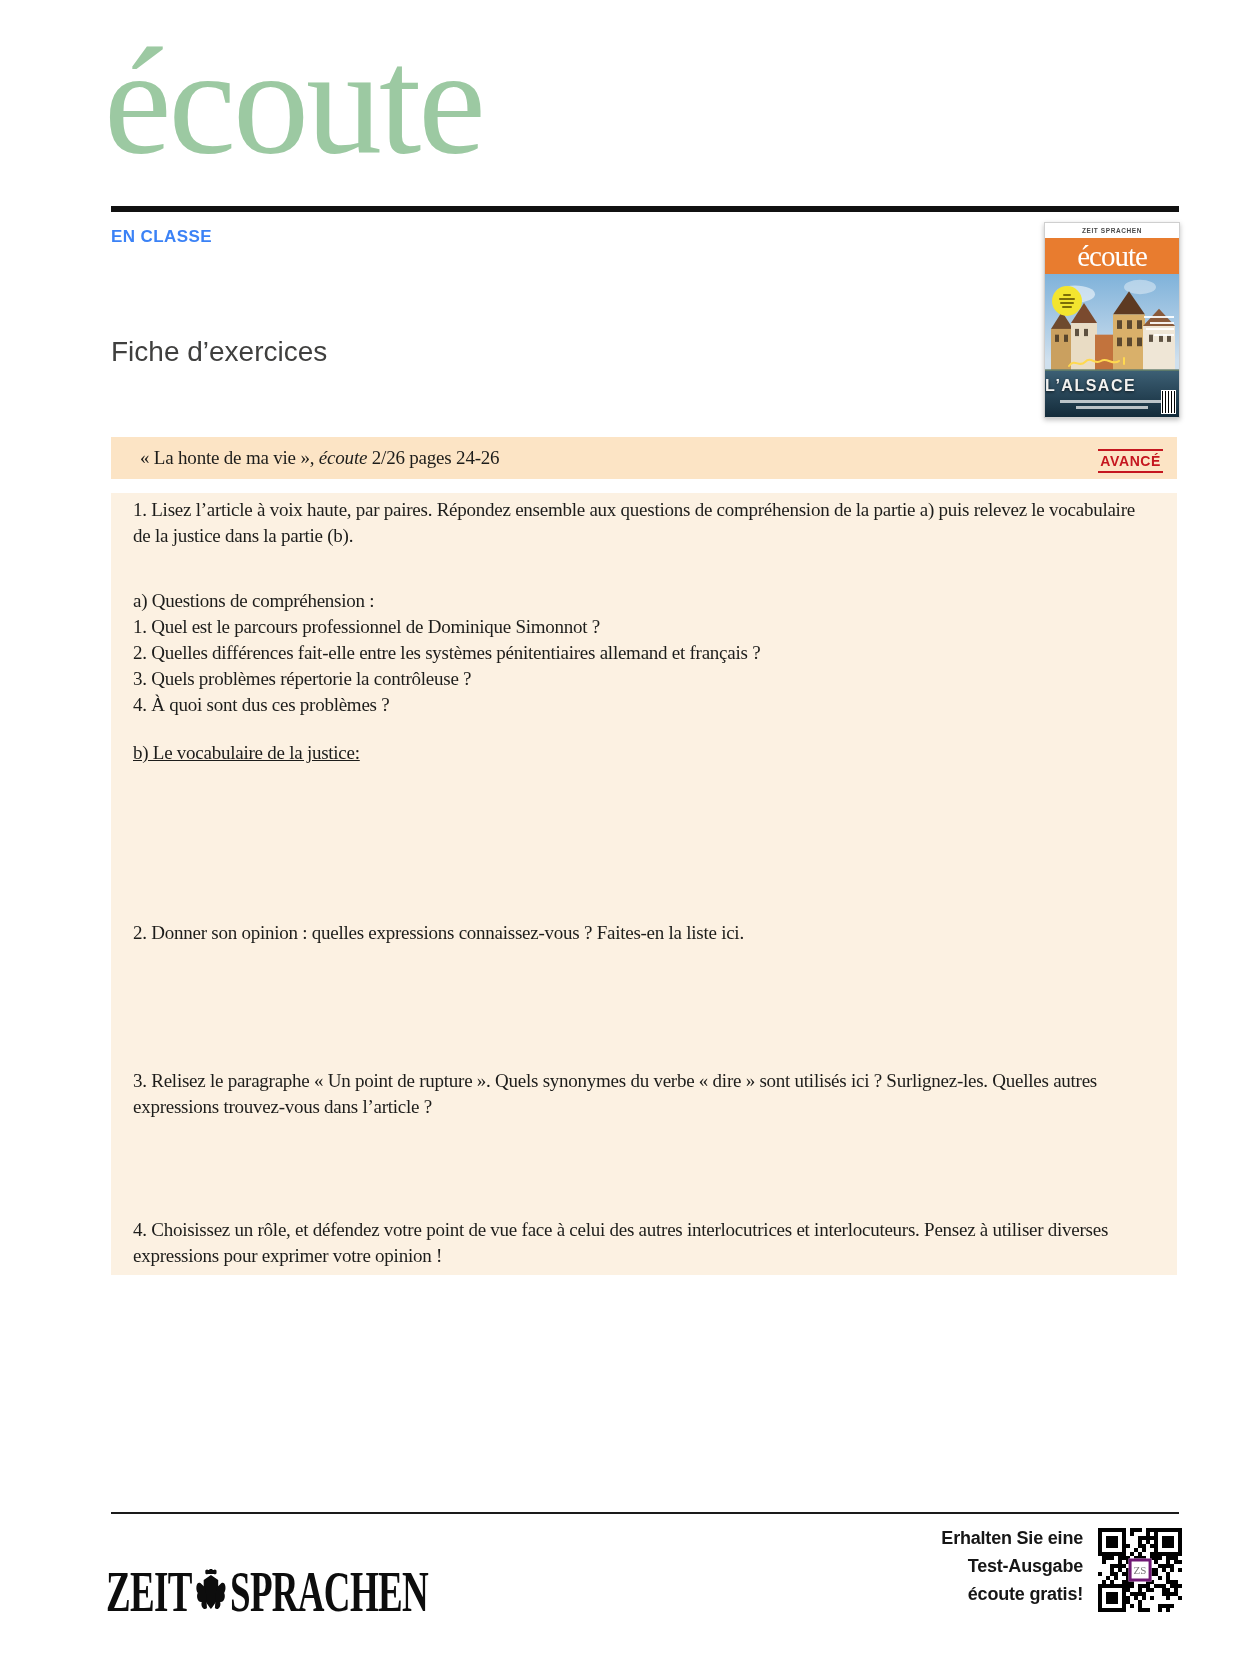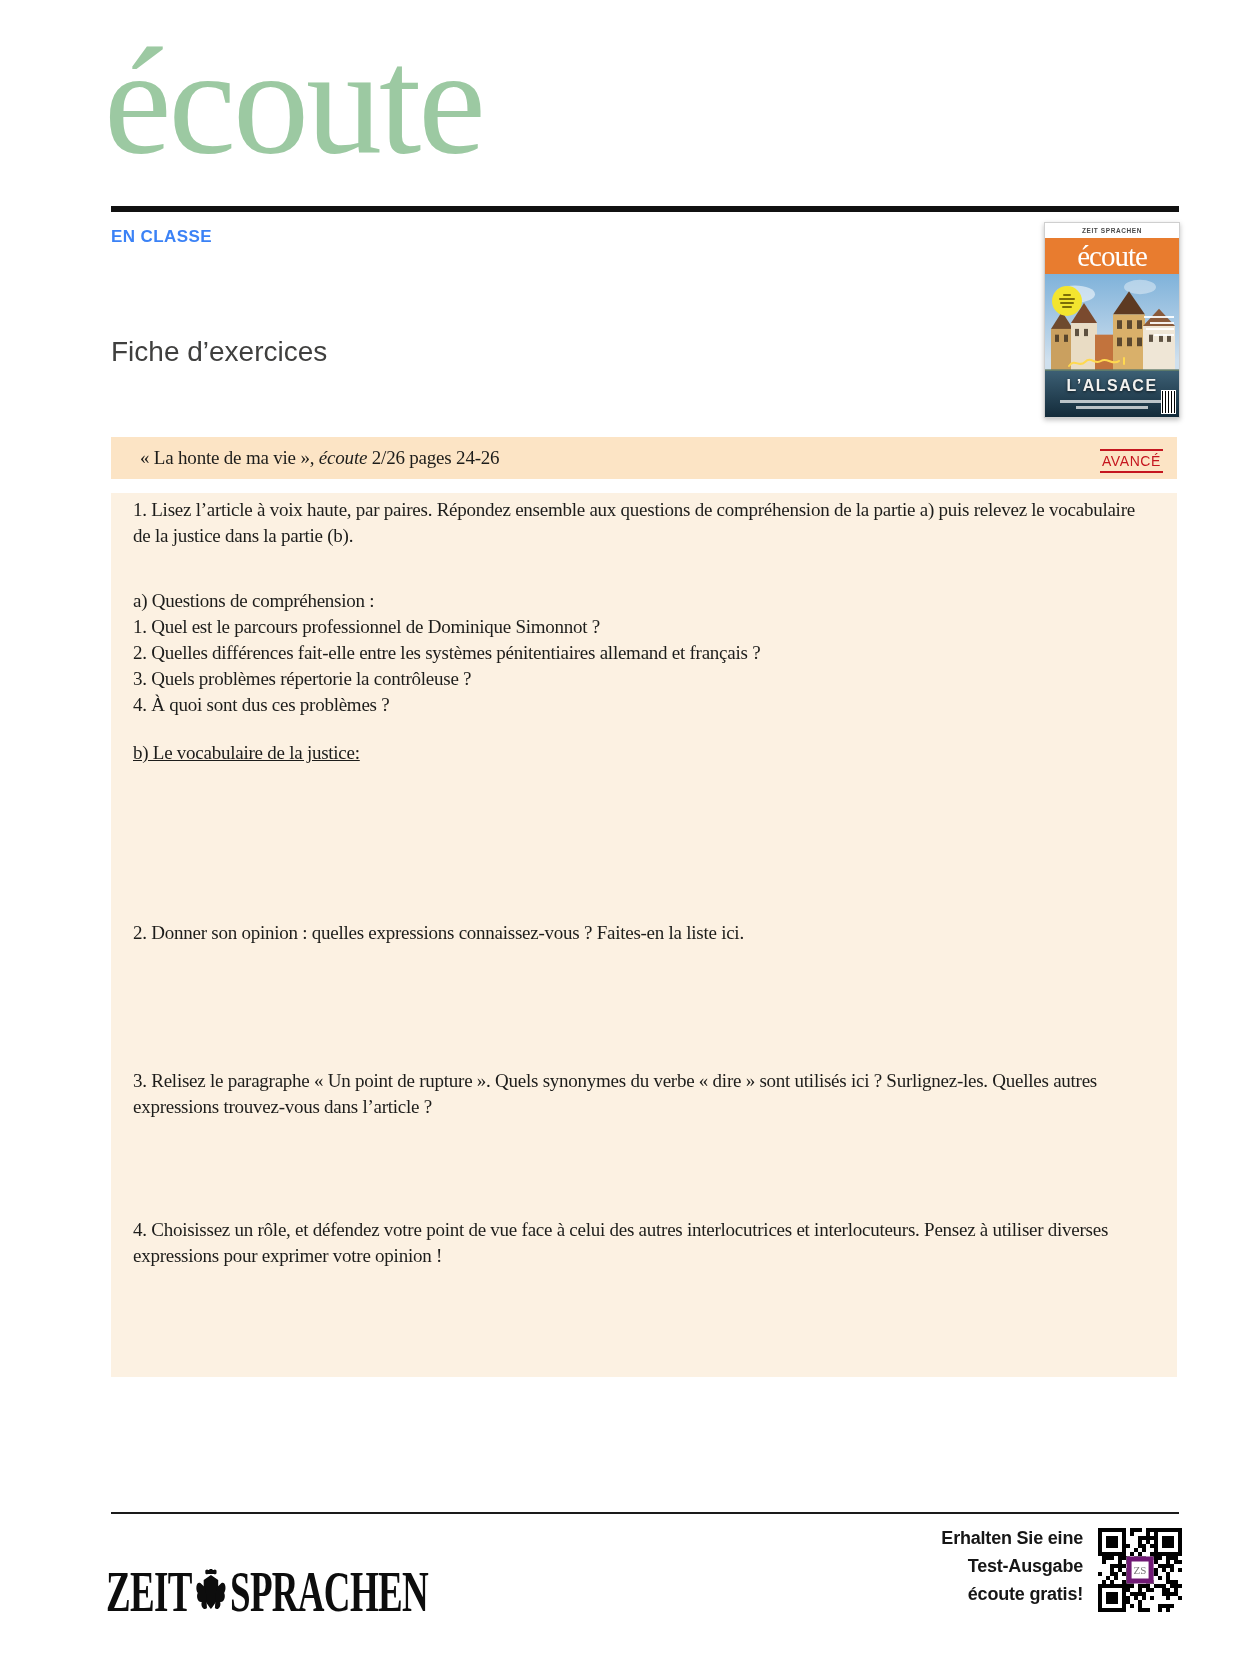--- a/index.html
+++ b/index.html
@@ -69,21 +69,21 @@
   .cover-badge i:nth-child(1){ width:8px; }
   .cover-badge i:nth-child(2){ width:16px; }
   .cover-badge i:nth-child(3){ width:14px; }
   .cover-badge i:nth-child(4){ width:10px; }
   .cover-menu { position:absolute; right:5px; top:42px; display:flex; flex-direction:column; gap:4px; align-items:flex-end; }
   .cover-menu i { display:block; height:2px; background:rgba(255,255,255,.9); }
   .cover-menu i:nth-child(1){ width:30px; } .cover-menu i:nth-child(2){ width:24px; }
   .cover-menu i:nth-child(3){ width:28px; } .cover-menu i:nth-child(4){ width:20px; }
   .cover-script { position:absolute; left:22px; bottom:46px; width:62px; height:16px; }
   .cover-topic {
-    position:absolute; left:0; right:0; bottom:22px; text-align:center;
+    position:absolute; left:0; right:0; bottom:22px; text-align:left;
     color:#f2f2f0; font-weight:700; font-size:16px; letter-spacing:1.5px;
     text-shadow:0 1px 3px rgba(0,0,0,.7);
   }
   .cover-caption { position:absolute; left:50%; transform:translateX(-50%); height:3px; background:rgba(255,255,255,.7); }
   .cover-caption.c1 { bottom:14px; width:104px; }
   .cover-caption.c2 { bottom:8px;  width:72px; }
   .cover-barcode {
     position:absolute; right:3px; bottom:3px; width:15px; height:24px; background:#fff;
     background-image:repeating-linear-gradient(90deg,#000 0 1px,#fff 1px 3px);
     border:1px solid #fff;
@@ -94,28 +94,28 @@
     position:absolute; left:111px; top:437px; width:1066px; height:42px;
     background:#fce4c5;
   }
   .bar-title {
     font-family:"Liberation Serif", serif; font-size:19px; letter-spacing:-0.2px;
     line-height:42px; padding-left:29px; color:#1d1d1b;
   }
   .bar-title .it { font-style:italic; }
   .badge {
     position:absolute; right:14px; top:12px;
-    color:#c5161f; font-weight:400; font-size:14px; letter-spacing:0.6px; line-height:1;
+    color:#c5161f; font-weight:700; font-size:14px; letter-spacing:0.6px; line-height:1;
     border-top:2px solid #c5161f; border-bottom:2px solid #c5161f;
     padding:3px 2px 3px;
   }
 
   
   .contentbox {
-    position:absolute; left:111px; top:493px; width:1066px; height:884px;
+    position:absolute; left:111px; top:493px; width:1066px; height:782px;
     background:#fcf1e2;
     padding:4px 22px 0;
     font-family:"Liberation Serif", serif;
     font-size:19px; letter-spacing:-0.25px; line-height:26px; color:#1d1d1b;
   }
   .contentbox p { margin:0; }
   .pa { margin-top:39px !important; }
   .pb { margin-top:22px !important;text-decoration:underline; }
   .p2 { margin-top:154px !important; }
   .p3 { margin-top:122px !important; }
@@ -134,21 +134,21 @@
   .promo {
     position:absolute; right:157px; top:1524px; text-align:right;
     font-weight:700; font-size:18px; line-height:28px; color:#161616; letter-spacing:-0.2px;
   }
   .qr {
     position:absolute; left:1098px; top:1528px; width:84px; height:84px; background:#fff;
   }
   .qr svg { position:absolute; inset:0; }
   .qrlabel {
     position:absolute; left:50%; top:50%; transform:translate(-50%,-50%);
-    background:#fff; border:5px solid #701a75; color:#777;
+    background:#fff; border:3px solid #701a75; color:#777;
     font-family:"Liberation Serif", serif; font-size:11px; line-height:1;
     padding:3px 2px;
   }
 </style>
 </head>
 <body>
 
 <div class="page">
 
   <div class="logo">écoute</div>

